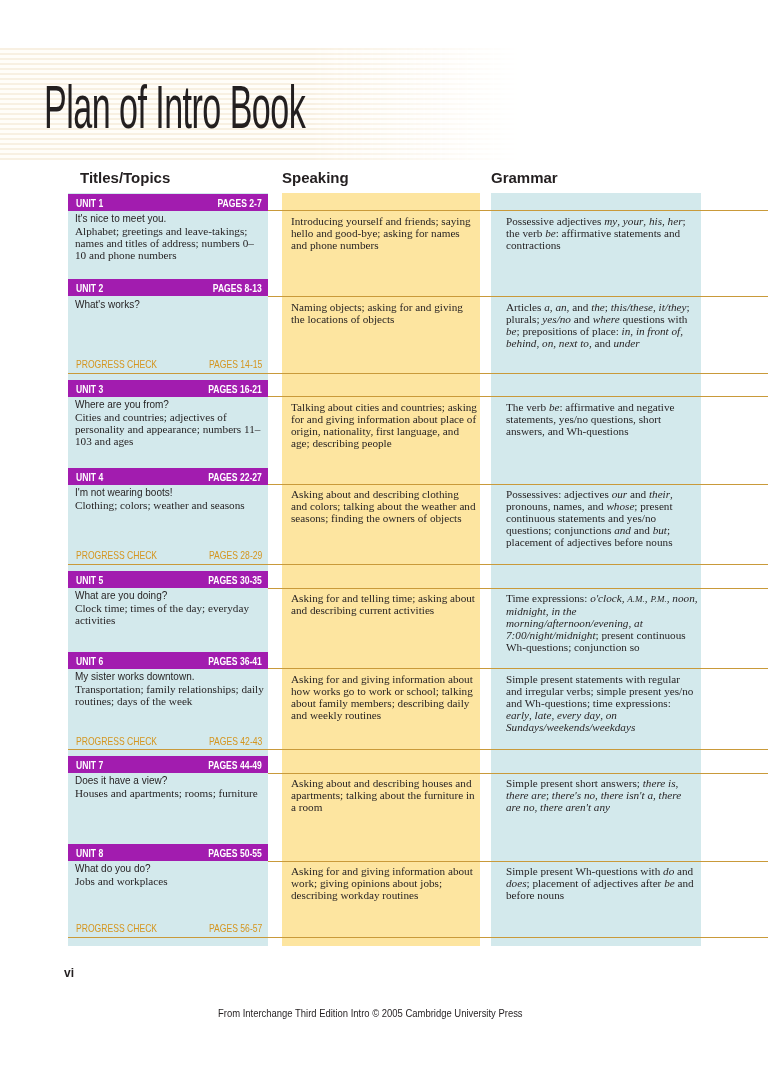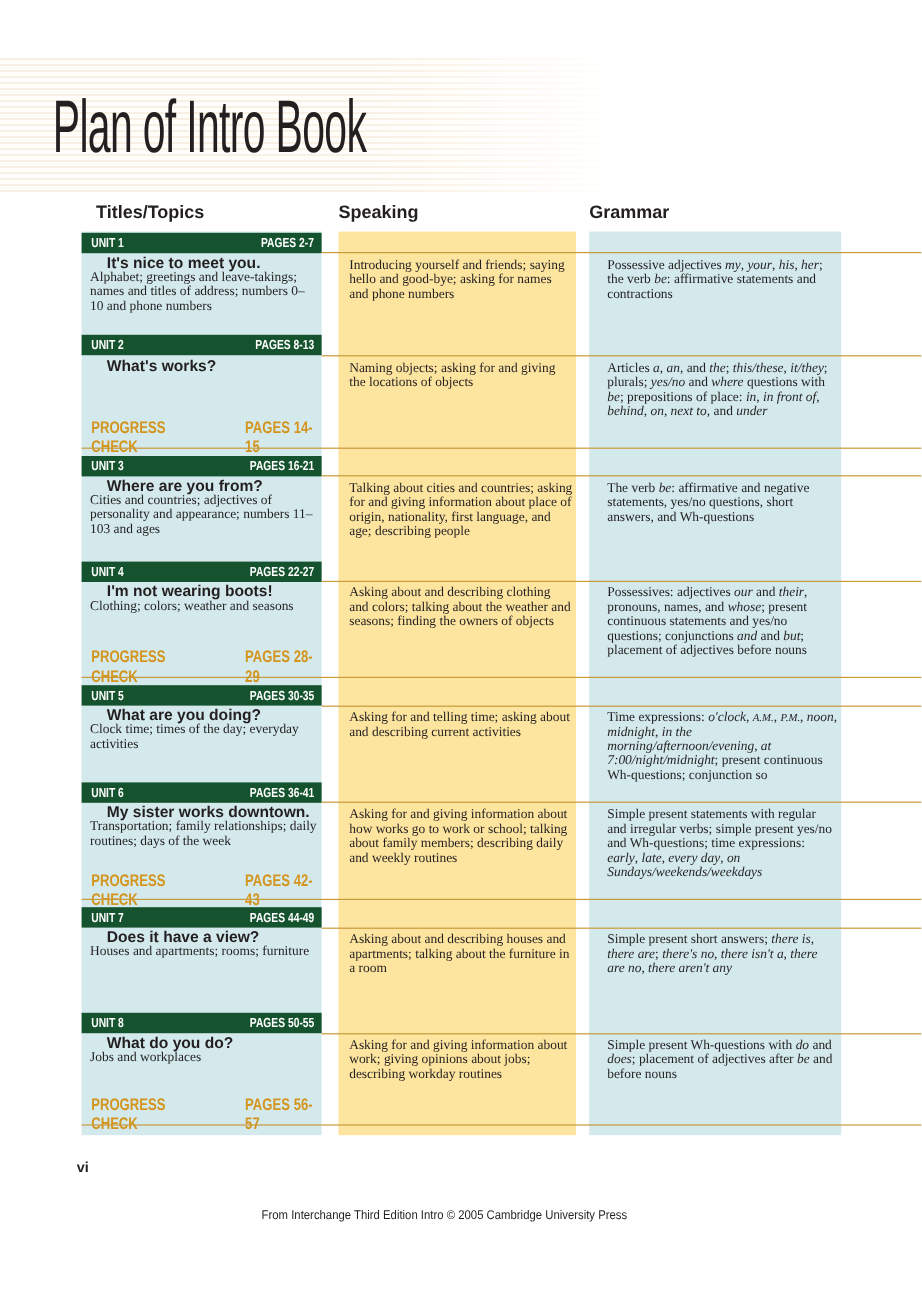--- a/index.html
+++ b/index.html
@@ -33,42 +33,42 @@
   .col-bg { position: absolute; top: 193px; height: 753px; }
   .bg-titles { left: 68px; width: 200px; background: #d3e9ec; }
   .bg-speak  { left: 282px; width: 198px; background: #fde5a0; }
   .bg-gram   { left: 491px; width: 210px; background: #d3e9ec; }
 
   .hline { position: absolute; left: 268px; width: 500px; height: 1px; background: #c99a3a; }
   .hline.full { left: 68px; width: 700px; }
 
   .unit-bar {
     position: absolute; left: 68px; width: 200px; height: 17px;
-    background: #14532d; color: #ffffff;
+    background: #a21caf; color: #ffffff;
     font-family: "Liberation Sans", sans-serif; font-size: 11px; font-weight: bold;
     display: flex; justify-content: space-between; align-items: center;
     padding: 0 6px 0 8px;
   }
   .unit-bar span { display: inline-block; transform: scaleX(0.78); }
   .unit-bar .l { transform-origin: left center; }
   .unit-bar .r { transform-origin: right center; }
 
   .progress {
     position: absolute; left: 68px; width: 200px; height: 16px;
     color: #d4951f;
-    font-family: "Liberation Sans", sans-serif; font-size: 14px; font-weight: bold;
+    font-family: "Liberation Sans", sans-serif; font-size: 11px; font-weight: normal;
     display: flex; justify-content: space-between; align-items: center;
     padding: 0 6px 0 8px;
   }
   .progress span { display: inline-block; transform: scaleX(0.78); }
   .progress .l { transform-origin: left center; }
   .progress .r { transform-origin: right center; }
 
   .topic { position: absolute; left: 75px; width: 190px; font-size: 11.2px; line-height: 12px; }
-  .topic .t-title { font-family: "Liberation Sans", sans-serif; font-weight: bold; font-size: 13px; line-height: 12px; display: block; margin-left: 14px; }
+  .topic .t-title { font-family: "Liberation Sans", sans-serif; font-weight: normal; font-size: 10px; line-height: 12px; display: block; }
   .topic .t-body { display: block; }
 
   .speak { position: absolute; left: 291px; width: 186px; font-size: 11.2px; line-height: 12px; }
   .gram  { position: absolute; left: 506px; width: 192px; font-size: 11.2px; line-height: 12px; }
   .gram i { font-style: italic; }
 
   .page-num {
     position: absolute; left: 64px; top: 966px;
     font-family: "Liberation Sans", sans-serif; font-weight: bold; font-size: 12px;
   }

